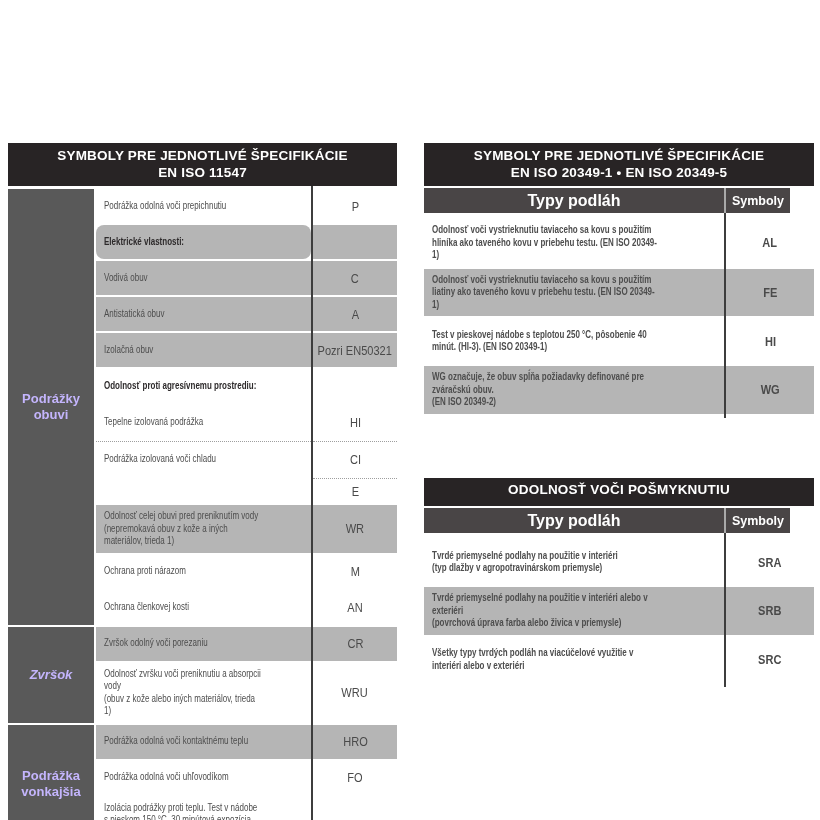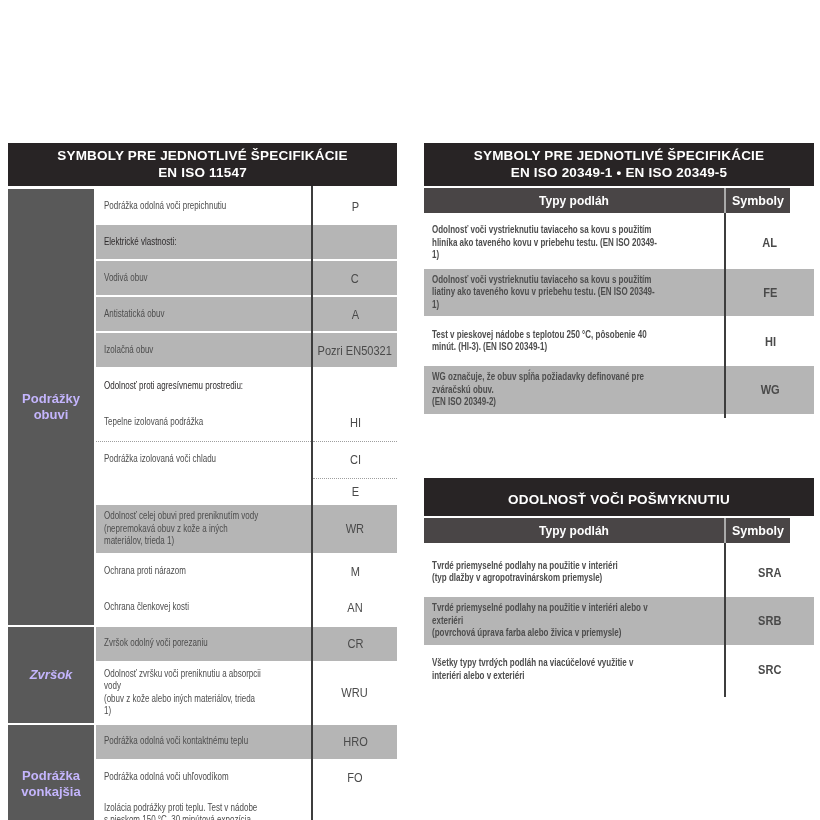--- a/index.html
+++ b/index.html
@@ -11,25 +11,25 @@
   .tbl{position:absolute;}
   .tbl-left{left:8px;top:143px;width:389px;}
   .tbl-r1{left:424px;top:143px;width:390px;}
   .tbl-r2{left:424px;top:478px;width:390px;}
 
   .thead{
     background:#282425;color:#ffffff;text-align:center;
     font-weight:bold;font-size:13.5px;line-height:17px;
     padding:4px 2px 5px 2px;letter-spacing:.2px;
   }
-  .tbl-r2 .thead{padding:13px 2px 8px 2px;}
+  .tbl-r2 .thead{padding:3px 2px 8px 2px;}
 
   .subhead{display:flex;margin-top:2px;height:25px;}
   .sh{background:#494546;color:#fff;font-weight:bold;display:flex;align-items:center;justify-content:center;}
-  .sh-left{width:300px;font-size:12px;}
+  .sh-left{width:300px;font-size:16px;}
   .sh-div{width:2px;background:#a9a9a9;}
   .sh-right{width:64px;font-size:12.5px;}
 
   .tbody{position:relative;display:grid;column-gap:2px;row-gap:2px;}
   .tbl-left .tbody{grid-template-columns:86px 215px 84px;margin-top:3px;}
   .tbl-r1 .tbody,.tbl-r2 .tbody{grid-template-columns:300px 88px;margin-top:6px;font-weight:bold;}
 
   .vline{position:absolute;top:0;bottom:0;width:2px;background:#3d3d3d;z-index:2;}
   .tbl-left .vline{left:303px;top:-3px;}
   .tbl-r1 .vline,.tbl-r2 .vline{left:300px;top:-6px;bottom:-4px;}
@@ -42,21 +42,21 @@
   .g1{grid-row:1/13;}.g2{grid-row:13/15;font-style:italic;}.g3{grid-row:15/18;}
 
   .desc{display:flex;align-items:center;padding:5px 8px;min-height:24px;font-size:10px;overflow:visible;}
   .tbl-left .desc{grid-column:2;}
   .tbl-r1 .desc,.tbl-r2 .desc{grid-column:1;min-height:36px;}
   .sym{display:flex;align-items:center;justify-content:center;font-size:13px;color:#4a4a4a;min-height:24px;}
   .tbl-left .sym{grid-column:3;}
   .tbl-r1 .sym,.tbl-r2 .sym{grid-column:2;}
 
   .gray{background:#b5b5b5;}
-  .lab{font-weight:normal;}
+  .lab{font-weight:bold;border-radius:8px;}
   .lab .ct{color:#2d2a2b;}
   .dotted{border-top:1px dotted #9e9e9e;}
 
   .ct{display:block;width:125%;transform:scaleX(0.8);transform-origin:0 50%;white-space:pre-line;line-height:12.5px;}
   .st{display:inline-block;white-space:nowrap;transform:scaleX(0.85);transform-origin:50% 50%;}
 </style>
 </head>
 <body>
 
 <section class="tbl tbl-left">

